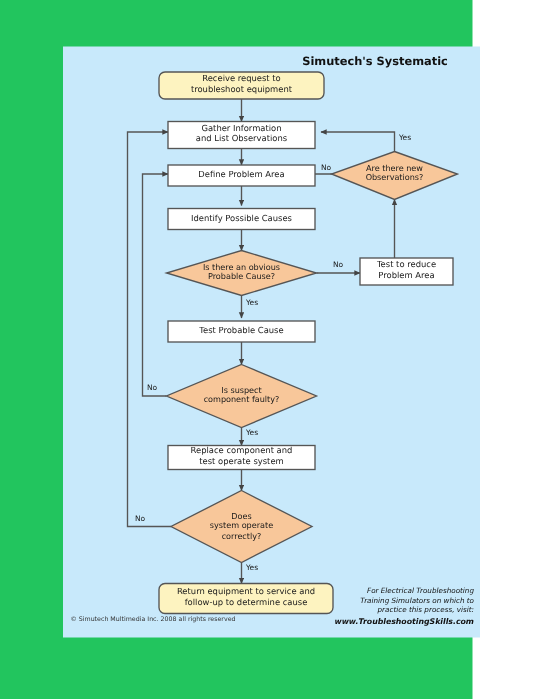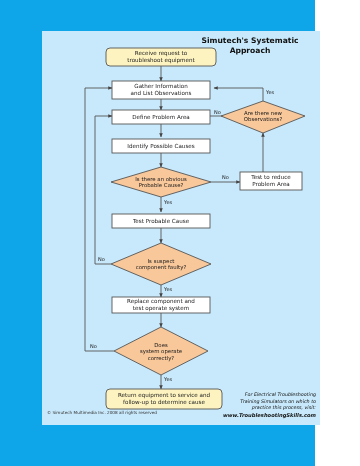--- a/index.html
+++ b/index.html
@@ -11,21 +11,21 @@
     width: 360px;
     height: 466px;
     position: relative;
     font-family: "DejaVu Sans", sans-serif;
     overflow: hidden;
   }
   #page {
     position: absolute;
     left: 0; top: 0;
     width: 315px; height: 466px;
-    background: #0ea5e9;
+    background: #22c55e;
   }
   #panel {
     position: absolute;
     left: 42px;
     top: 31px;
     width: 278px;
     height: 394px;
     background: #c8e9fb;
   }
   #flow-svg {
@@ -146,21 +146,20 @@
       <rect x="112" y="214" width="98" height="14" fill="#ffffff"></rect>
       <polygon points="161,243 211,264 161,285 111,264" fill="#f8c79a"></polygon>
       <rect x="112" y="297" width="98" height="16" fill="#ffffff"></rect>
       <polygon points="161,327 208,351 161,375 114,351" fill="#f8c79a"></polygon>
       <rect x="106" y="389" width="116" height="20" rx="4" ry="4" fill="#fdf3c0"></rect>
     </g>
   </svg>
 
   <div id="title">
     <div>Simutech's Systematic</div>
-    <div>Approach</div>
   </div>
 
   <div class="node-text t-term" style="left:106px; top:48px; width:110px; height:18px; flex-direction:column;">
     <span>Receive request to</span>
     <span>troubleshoot equipment</span>
   </div>
 
   <div class="node-text t-proc" style="left:112px; top:81px; width:98px; height:18px; flex-direction:column;">
     <span>Gather Information</span>
     <span>and List Observations</span>

